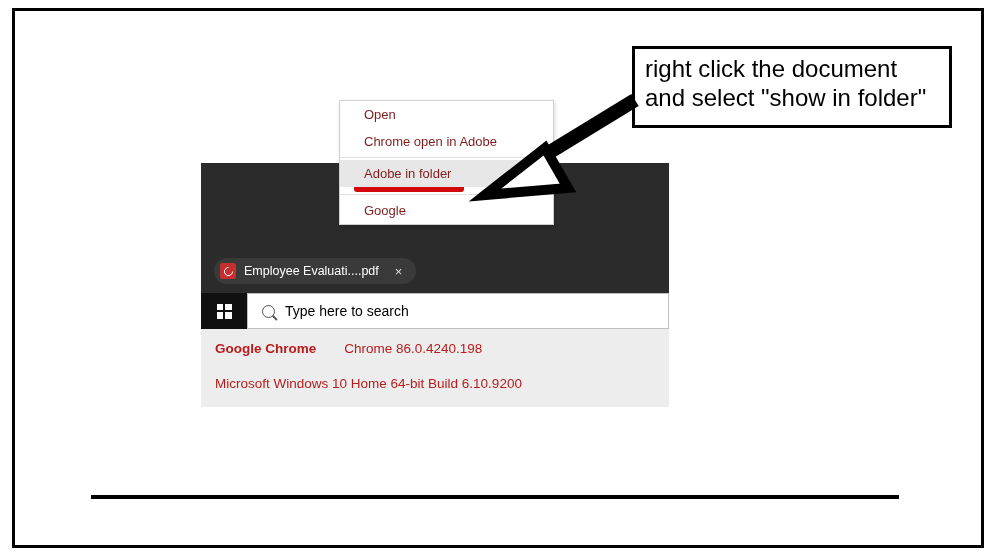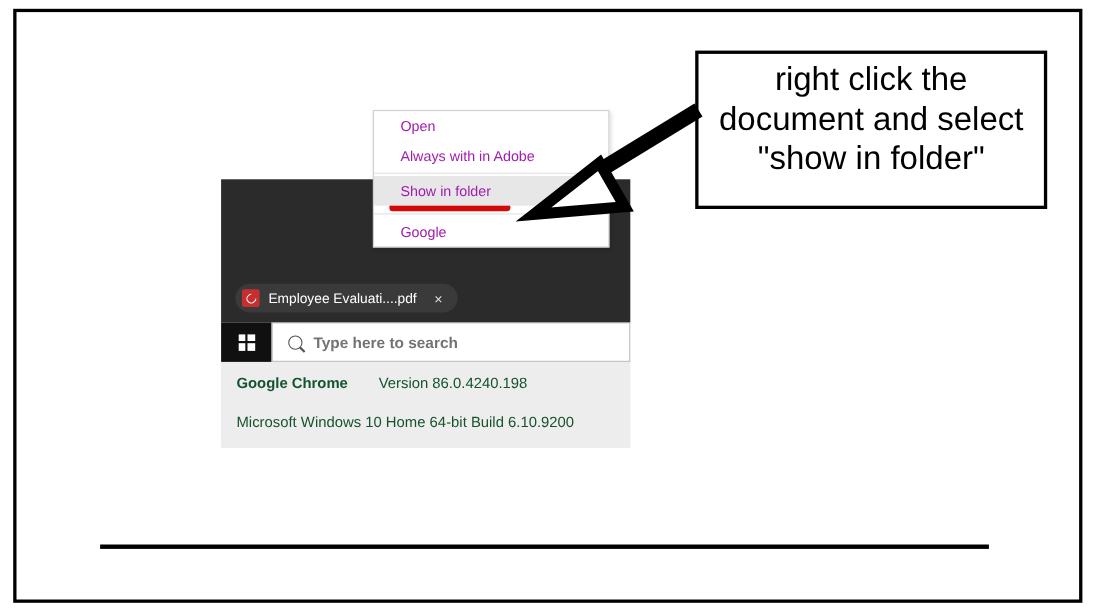--- a/index.html
+++ b/index.html
@@ -15,21 +15,21 @@
       top: 8px;
       left: 12px;
       width: 972px;
       height: 540px;
       border: 3px solid #000;
     }
     .screenshot {
       position: absolute;
       top: 163px;
       left: 201px;
-      width: 372px;
+      width: 468px;
       background: #f0f0f0;
     }
     .chrome-dark {
       background: #2b2b2b;
       height: 130px;
       position: relative;
     }
     .download-pill {
       position: absolute;
       bottom: 9px;
@@ -110,44 +110,43 @@
       content: "";
       position: absolute;
       width: 6px;
       height: 1.5px;
       background: #555;
       bottom: -2px;
       right: -4px;
       transform: rotate(45deg);
     }
     .search-text {
-      color: #737373;
+      color: #000000;
       font-size: 14px;
-      font-weight: bold;
     }
     .info-panel {
       padding: 12px 14px 16px;
       background: #ededed;
       font-size: 13.5px;
-      color: #14532d;
+      color: #b91c1c;
     }
     .row1 { display: flex; gap: 28px; }
     .g-chrome { font-weight: 600; }
     .row2 { margin-top: 20px; }
     
     .ctxmenu {
       position: absolute;
       top: 100px;
       left: 339px;
       width: 215px;
       background: #fff;
       border: 1px solid #d0d0d0;
       box-shadow: 1px 2px 4px rgba(0,0,0,0.15);
       font-size: 13px;
-      color: #a21caf;
+      color: #7f1d1d;
       z-index: 5;
     }
     .ctx-item {
       padding: 6px 24px;
       white-space: nowrap;
       overflow: hidden;
     }
     .ctx-item.hl {
       background: #e7e7e7;
       position: relative;
@@ -166,26 +165,25 @@
       margin-top: -2px;
       margin-bottom: 2px;
     }
     
     .callout {
       position: absolute;
       top: 46px;
       left: 632px;
       width: 320px;
       border: 3px solid #000;
-      padding: 6px 10px 24px;
-      font-size: 30px;
+      padding: 6px 10px 12px;
+      font-size: 24px;
       line-height: 1.2;
       background: #fff;
       z-index: 4;
-      text-align: center;
     }
     .arrow-svg {
       position: absolute;
       top: 90px;
       left: 460px;
       width: 200px;
       height: 150px;
       z-index: 6;
       pointer-events: none;
     }
@@ -207,23 +205,23 @@
   <span>right click the document and select "show in folder"</span>
 </div>
 
 <svg class="arrow-svg" viewBox="0 0 200 150">
   <path d="M 175 10 L 85 65" stroke="#000" stroke-width="14" fill="none" stroke-linecap="butt"></path>
   <path d="M 25 105 L 85 58 L 108 98 Z" fill="#fff" stroke="#000" stroke-width="10" stroke-linejoin="miter"></path>
 </svg>
 
 <div class="ctxmenu">
   <div class="ctx-item">Open</div>
-  <div class="ctx-item">Always with in Adobe</div>
+  <div class="ctx-item">Chrome open in Adobe</div>
   <div class="divider"></div>
-  <div class="ctx-item hl">Show in folder</div>
+  <div class="ctx-item hl">Adobe in folder</div>
   <div class="red-underline"></div>
   <div class="divider"></div>
   <div class="ctx-item">Google</div>
 </div>
 
 <div class="screenshot">
   <div class="chrome-dark">
     <div class="download-pill">
       <span class="pdf-icon"></span>
       <span class="pill-text">Employee Evaluati....pdf</span>
@@ -240,19 +238,19 @@
         </div>
     </div>
     <div class="searchbox">
       <span class="search-ico"></span>
       <span class="search-text">Type here to search</span>
     </div>
   </div>
   <div class="info-panel">
     <div class="row1">
       <span class="g-chrome">Google Chrome</span>
-      <span>Version 86.0.4240.198</span>
+      <span>Chrome 86.0.4240.198</span>
     </div>
     <div class="row2">Microsoft Windows 10 Home 64-bit Build 6.10.9200</div>
   </div>
 </div>
 
 <div class="bottom-rule"></div>
 
 </body></html>

